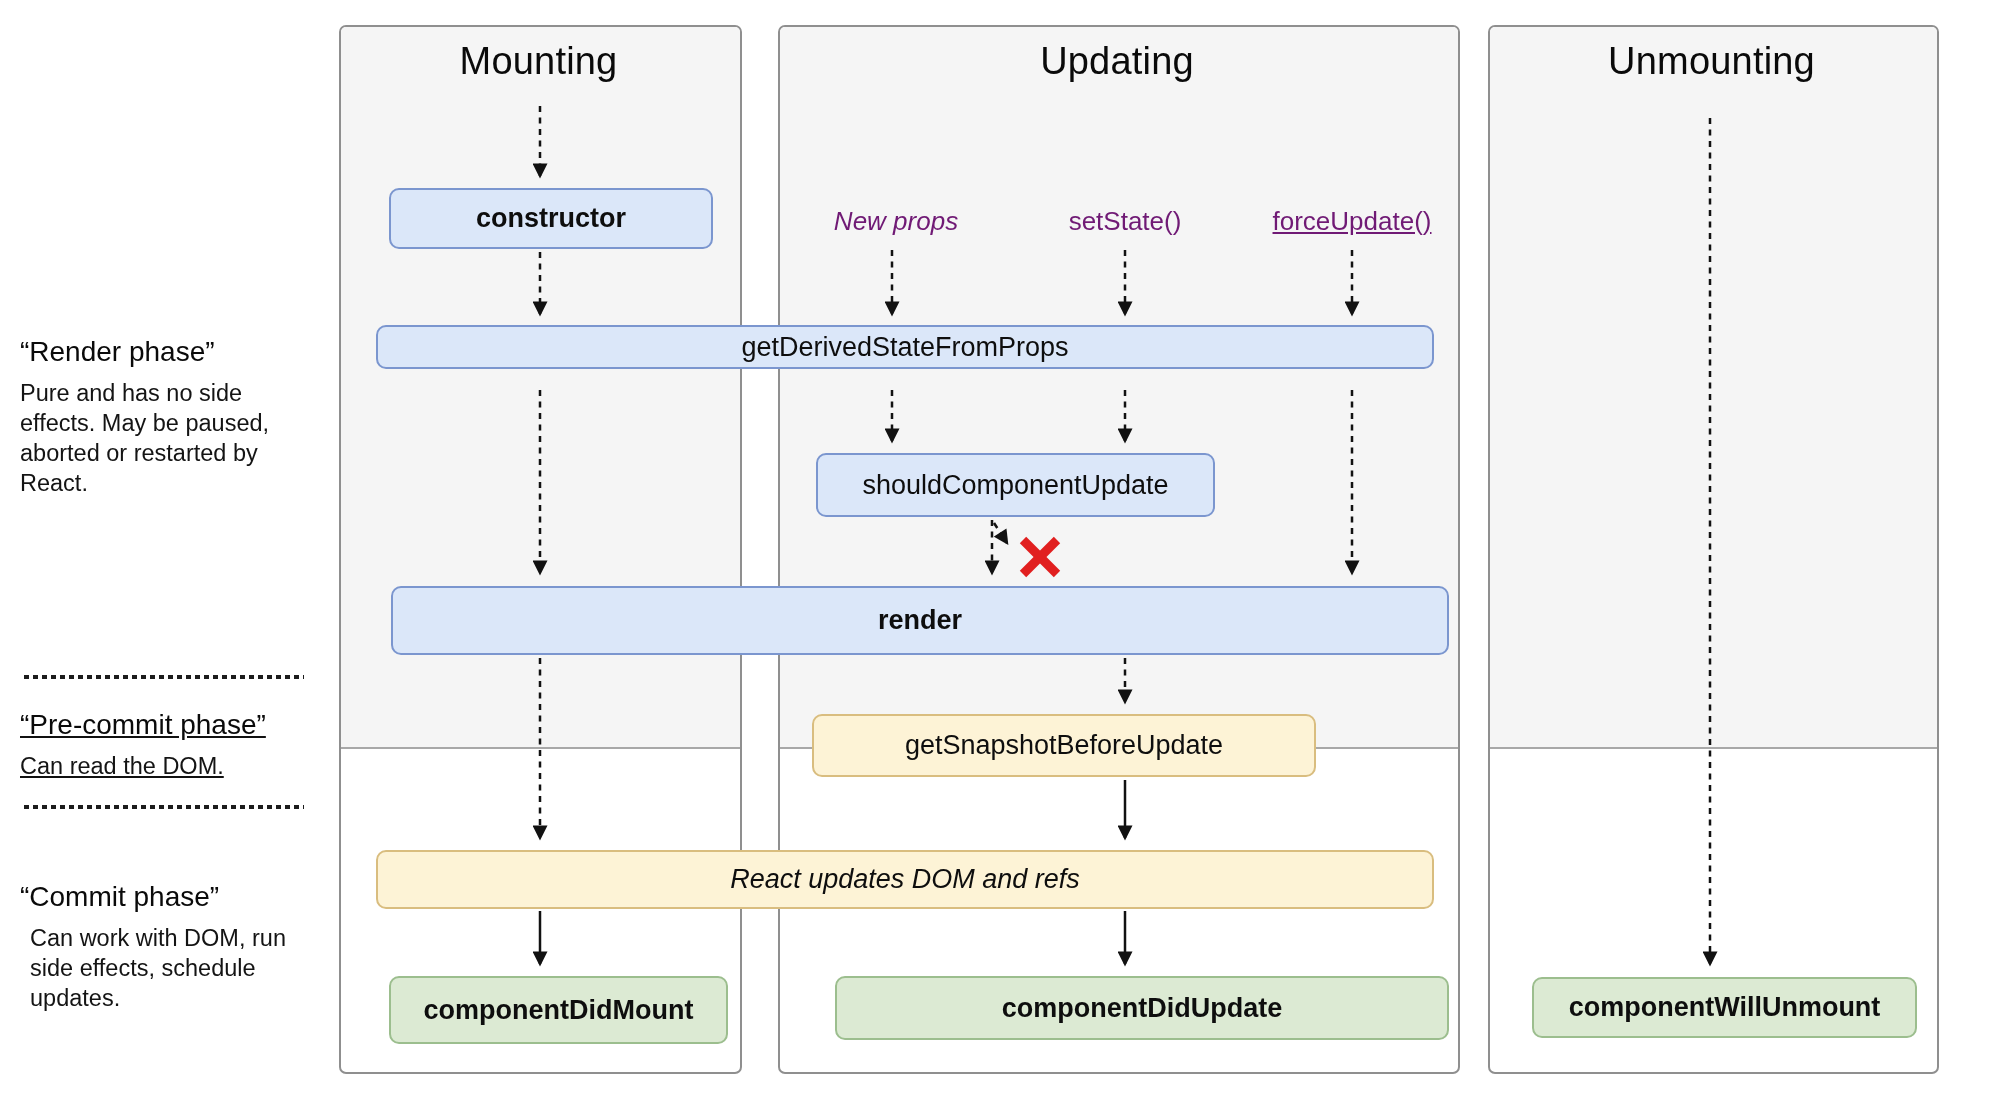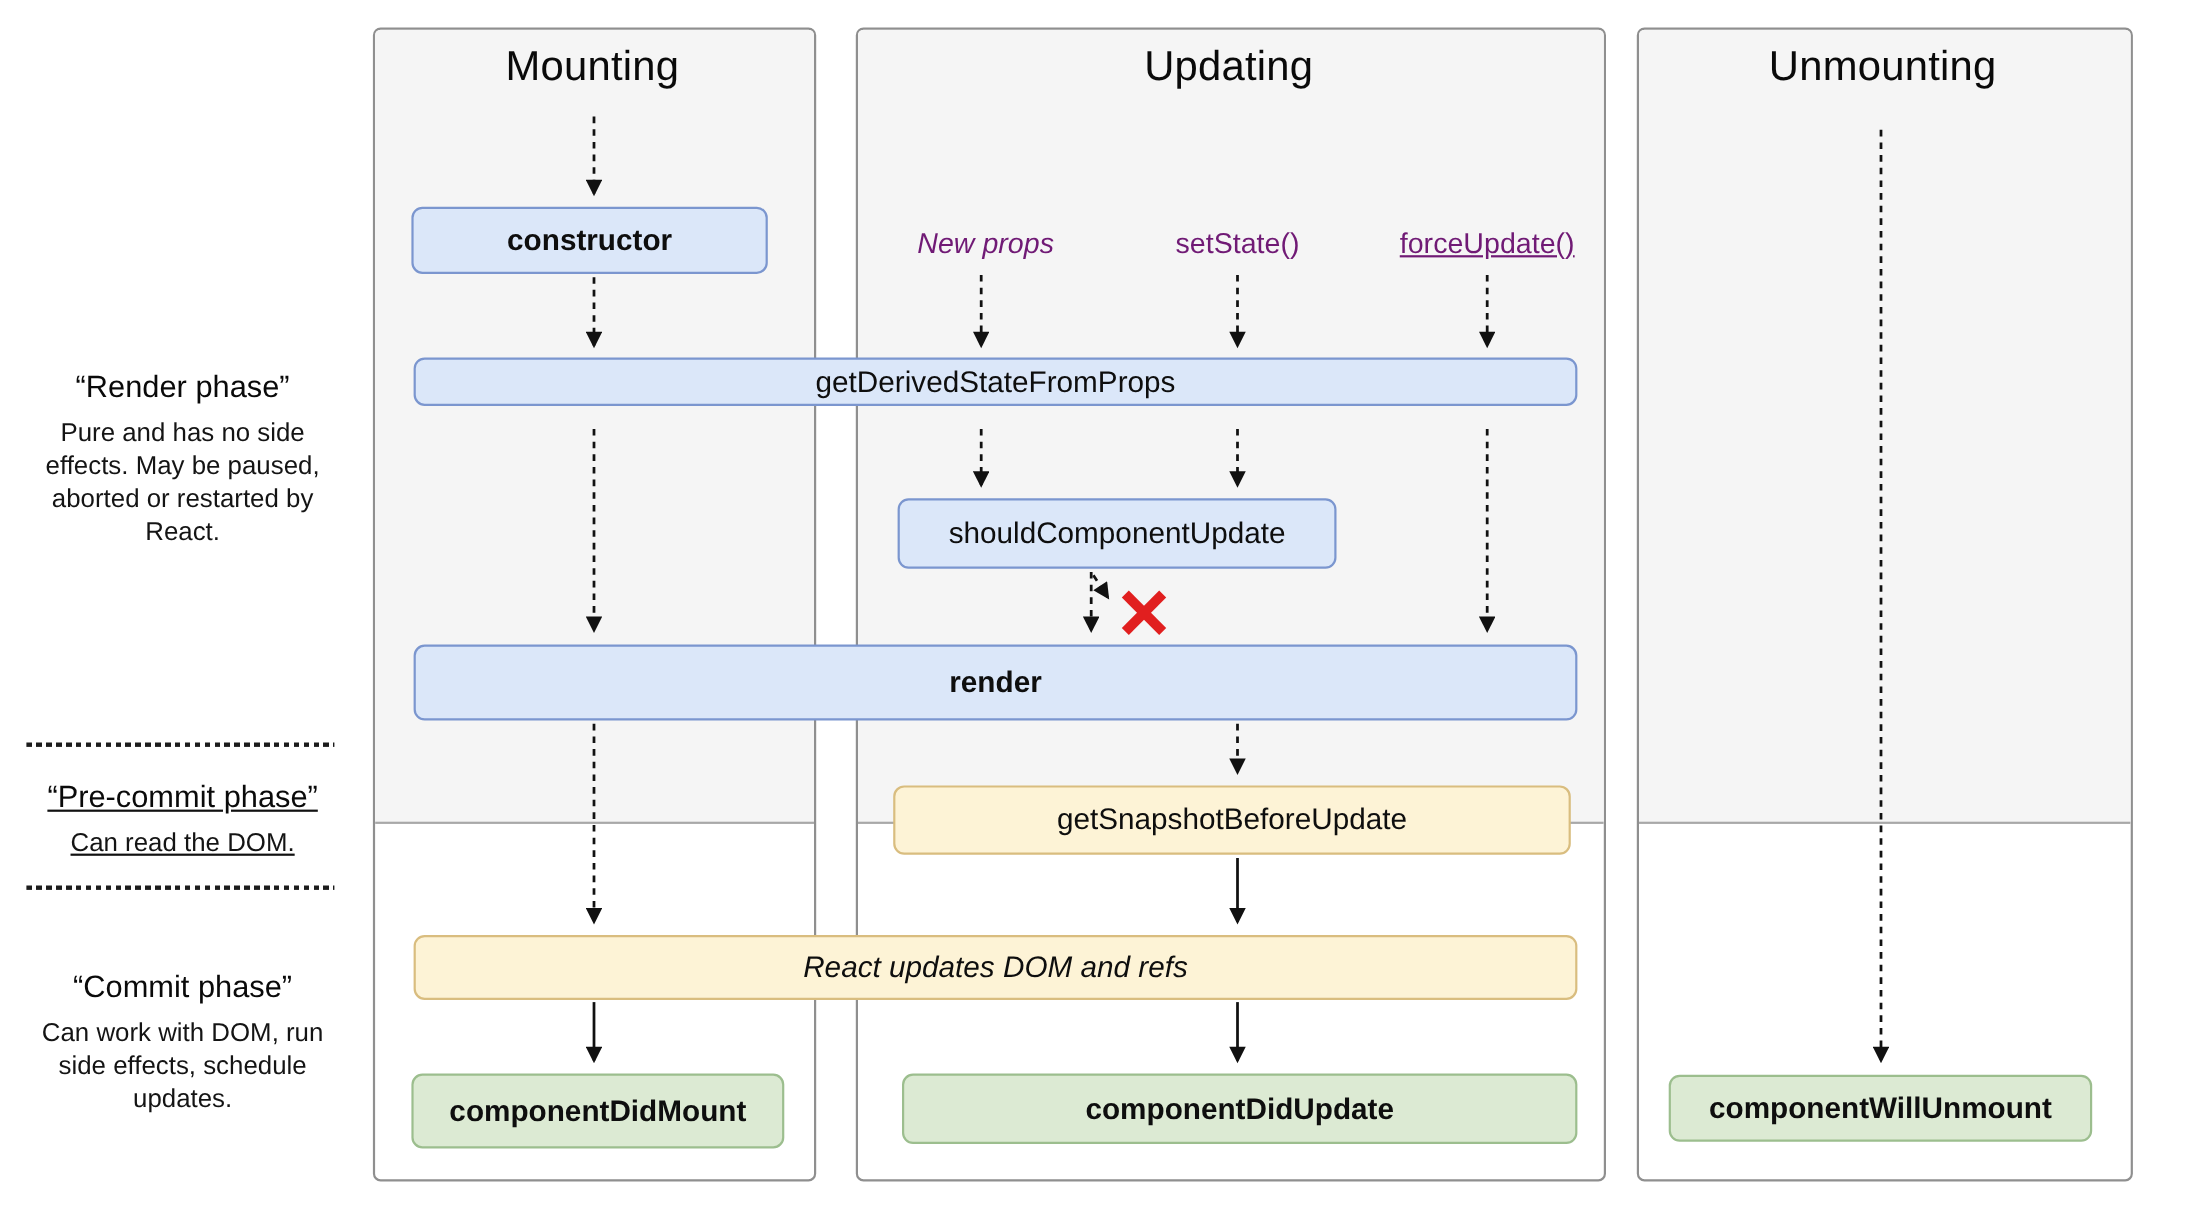--- a/index.html
+++ b/index.html
@@ -20,27 +20,27 @@
     position:absolute;top:40px;text-align:center;font-size:38px;
     letter-spacing:.2px;color:#0a0a0a;
   }
   .box{
     position:absolute;display:flex;align-items:center;justify-content:center;
     border-radius:10px;font-size:27px;color:#0e0e0e;z-index:3;box-sizing:border-box;
   }
   .blue{background:var(--blue-fill,#dbe7f9);border:2px solid var(--blue-border,#7b96cf);}
   .yellow{background:var(--yellow-fill,#fdf3d6);border:2px solid var(--yellow-border,#d9bd7f);}
   .green{background:var(--green-fill,#dcead3);border:2px solid var(--green-border,#9cbe8e);}
-  .bold{font-weight:700;}
+  .bold{font-weight:700;margin-left:15px;}
   .italic{font-style:italic;}
   .trigger{
     position:absolute;text-align:center;font-size:26px;color:#701a75;z-index:3;
   }
   .phase-note{
-    position:absolute;left:20px;width:292px;text-align:center;z-index:2;
+    position:absolute;left:20px;width:292px;z-index:2;
   }
   .phase-title{font-size:28px;margin-bottom:10px;color:#0a0a0a;}
   .phase-desc{font-size:23.5px;line-height:30px;color:#141414;}
   .dotted-sep{
     position:absolute;left:24px;width:280px;height:4px;z-index:2;
     background:repeating-linear-gradient(90deg,#1c1c1c 0 5px,transparent 5px 9px);
   }
   svg.arrows{position:absolute;left:0;top:0;z-index:2;pointer-events:none;}
   svg.arrows line,svg.arrows path{stroke:var(--arrow,#111111);stroke-width:2.5;fill:none;}
   svg.arrows .dash{stroke-dasharray:6 5.5;}
@@ -118,19 +118,19 @@
     <line x1="1125" y1="780" x2="1125" y2="838" marker-end="url(#ah)"></line>
     <line x1="1125" y1="911" x2="1125" y2="964" marker-end="url(#ah)"></line>
 
     <line class="dash" x1="1710" y1="118" x2="1710" y2="964" marker-end="url(#ah)"></line>
   </svg>
 
   <div class="box blue bold" style="left:374px;top:188px;width:324px;height:61px;">constructor</div>
   <div class="box blue" style="left:376px;top:325px;width:1058px;height:44px;">getDerivedStateFromProps</div>
   <div class="box blue" style="left:816px;top:453px;width:399px;height:64px;">shouldComponentUpdate</div>
   <div class="box blue bold" style="left:376px;top:586px;width:1058px;height:69px;">render</div>
-  <div class="box yellow" style="left:812px;top:714px;width:616px;height:63px;">getSnapshotBeforeUpdate</div>
+  <div class="box yellow" style="left:812px;top:714px;width:504px;height:63px;">getSnapshotBeforeUpdate</div>
   <div class="box yellow italic" style="left:376px;top:850px;width:1058px;height:59px;">React updates DOM and refs</div>
   <div class="box green bold" style="left:374px;top:976px;width:339px;height:68px;">componentDidMount</div>
   <div class="box green bold" style="left:820px;top:976px;width:614px;height:64px;">componentDidUpdate</div>
   <div class="box green bold" style="left:1517px;top:977px;width:385px;height:61px;">componentWillUnmount</div>
 
 </div>
 
 </body></html>

